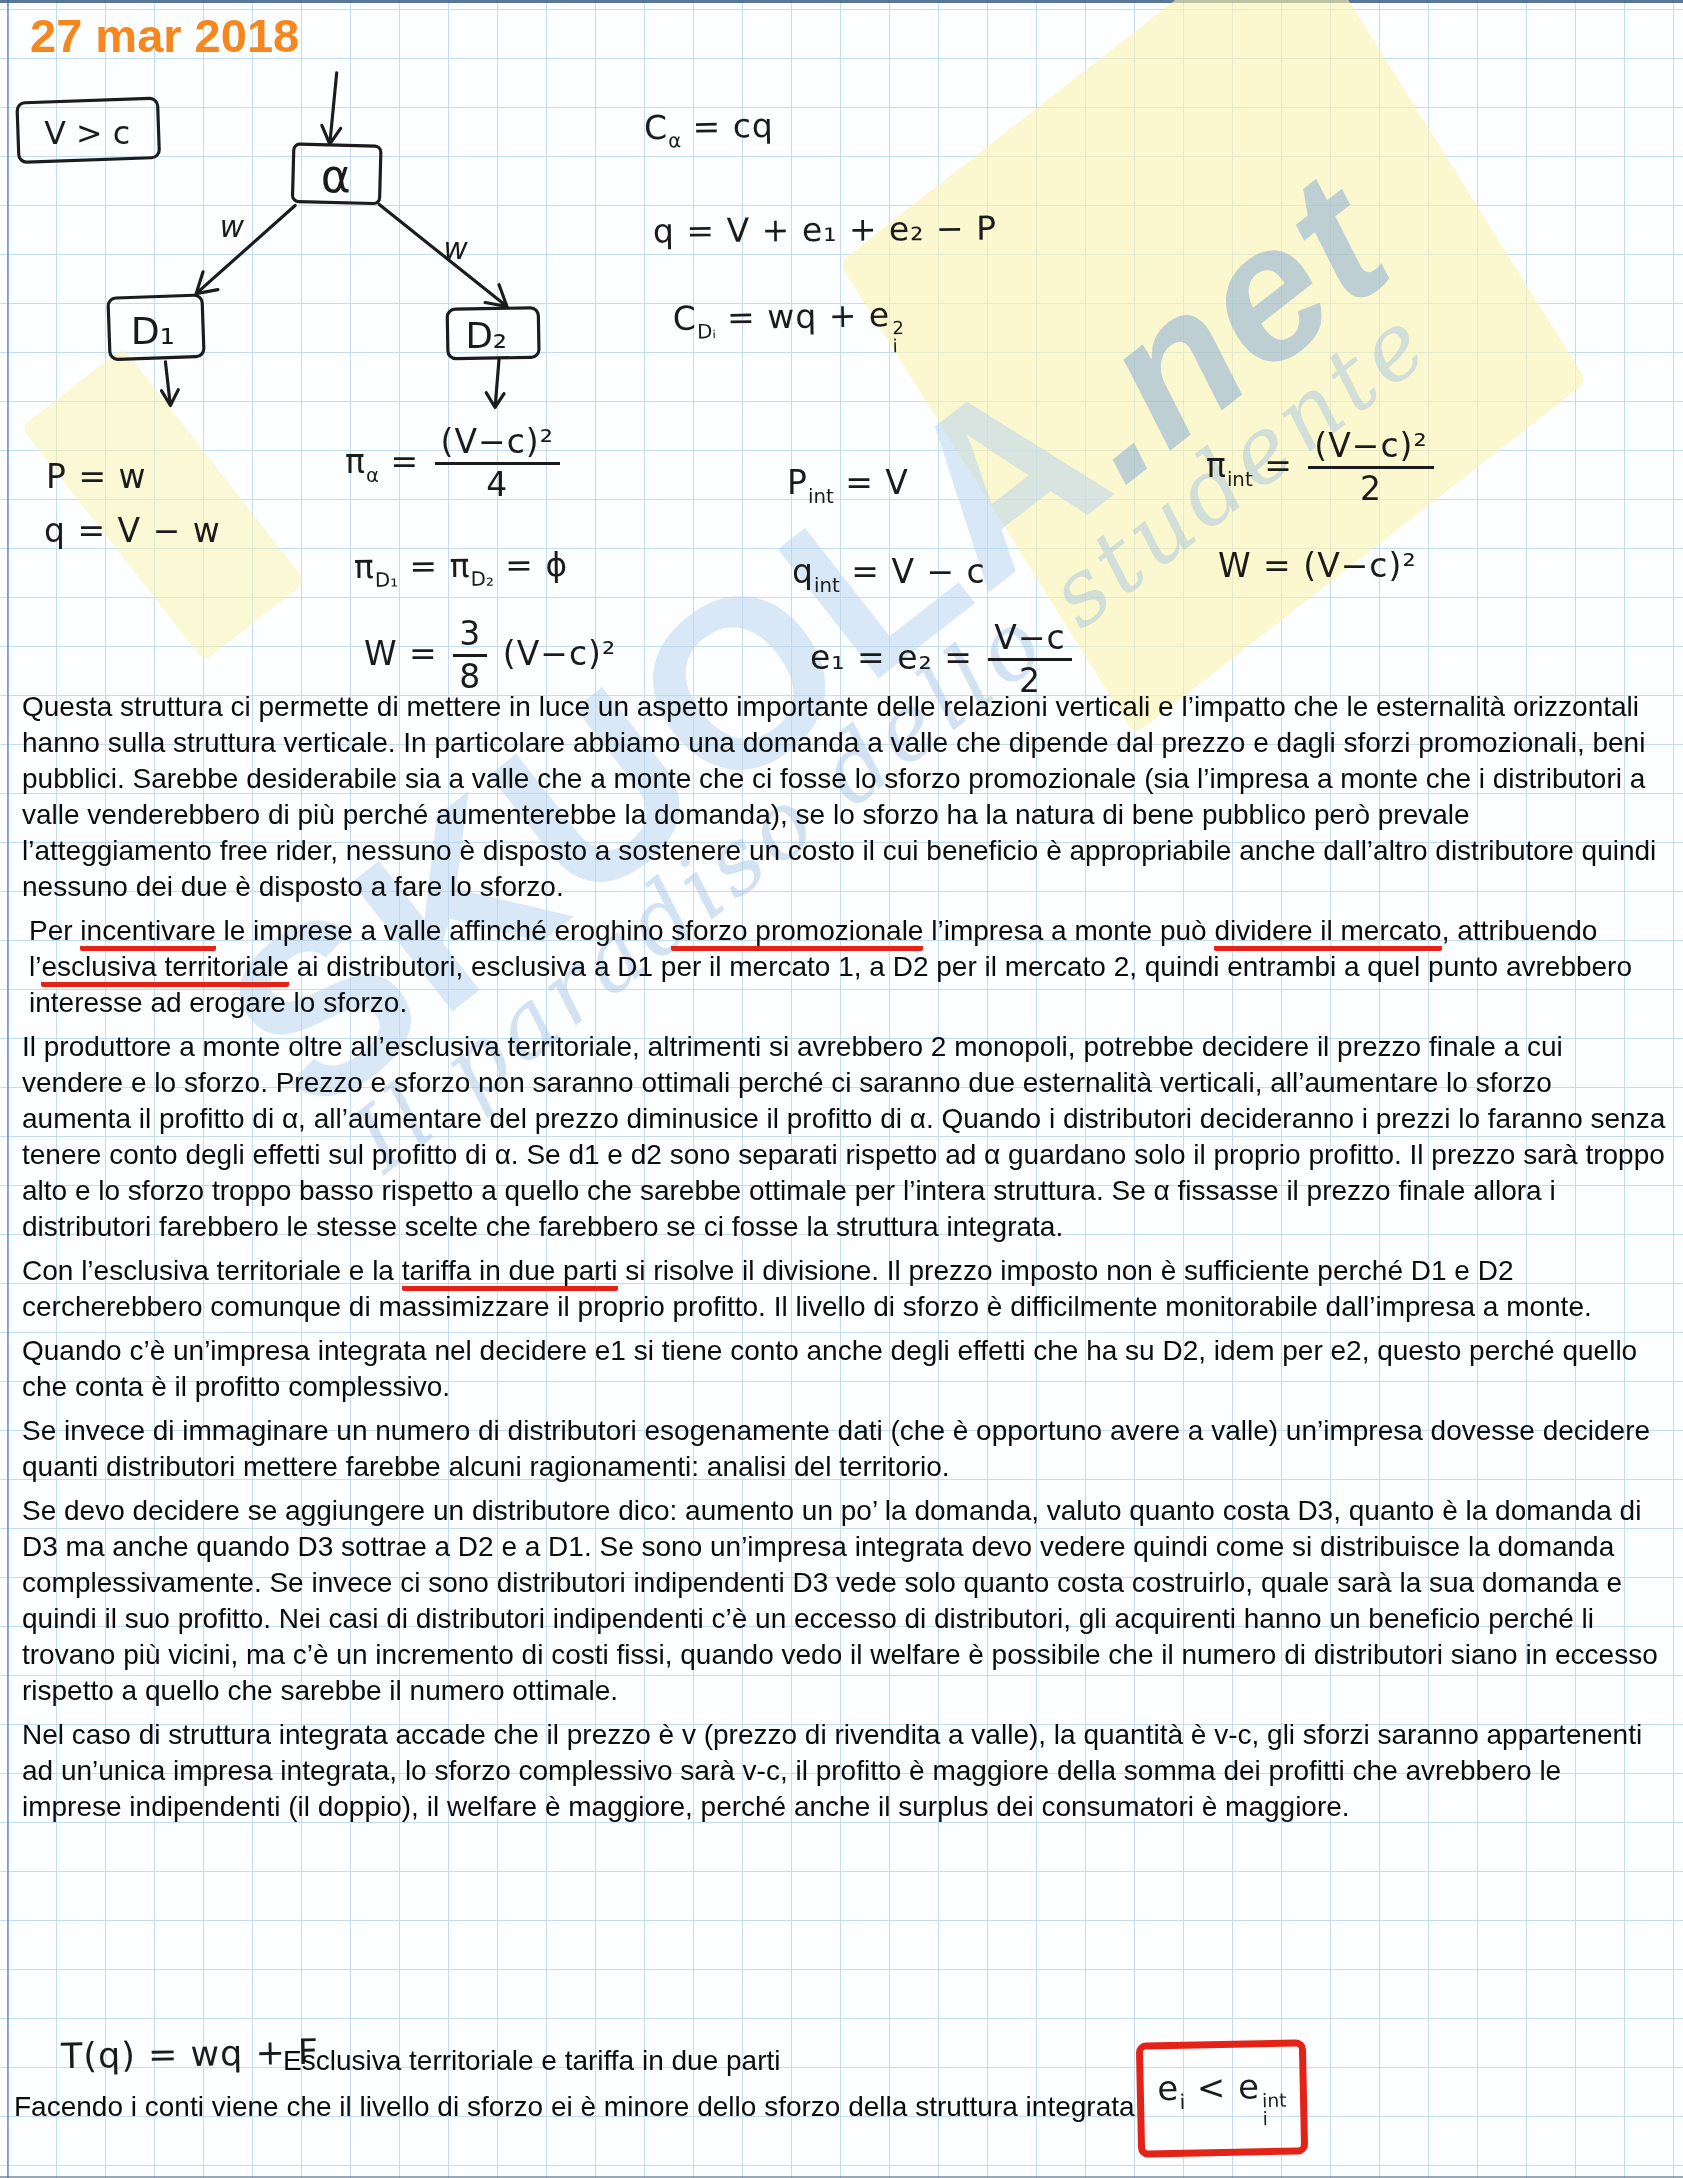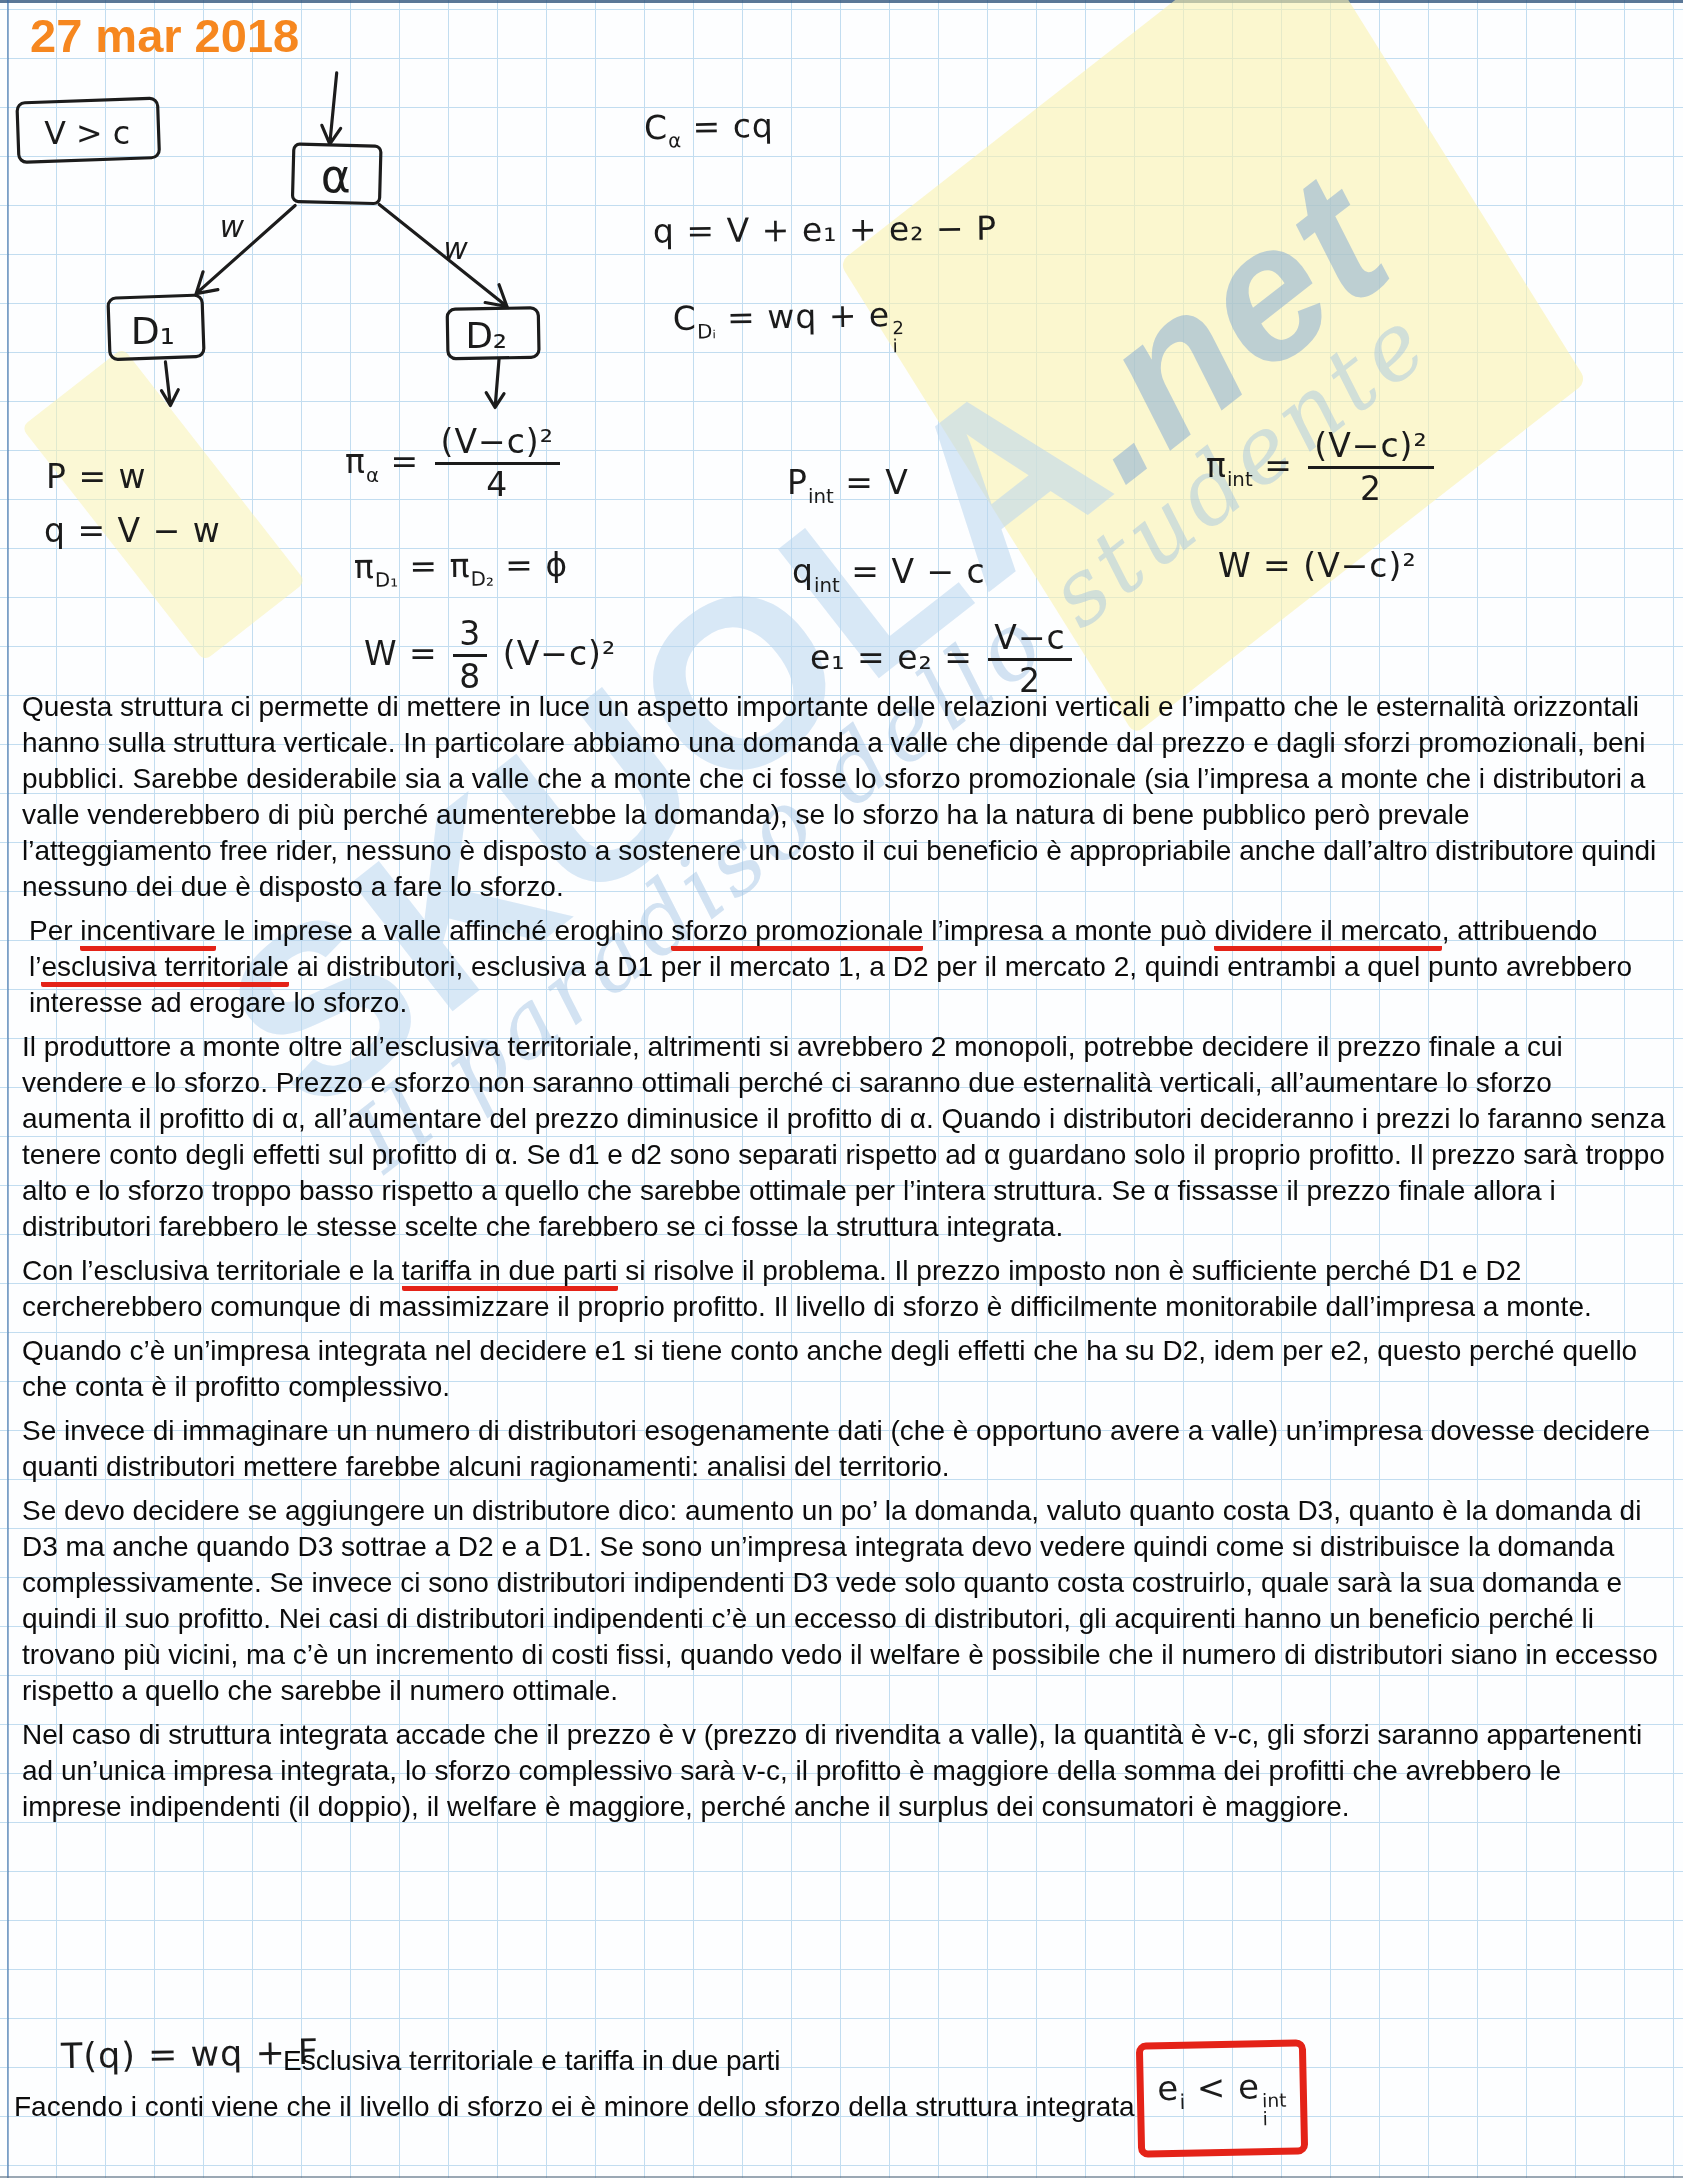--- a/index.html
+++ b/index.html
@@ -151,21 +151,21 @@
     <span class="frac"><span class="fn">(V−c)²</span><span class="fd">2</span></span>
   </div>
   <div class="hw" style="left:1218px;top:546px;">
     <span>W = (V−c)²</span>
   </div>
 
   <div class="bodytext">
     <p><span>Questa struttura ci permette di mettere in luce un aspetto importante delle relazioni verticali e l’impatto che le esternalità orizzontali hanno sulla struttura verticale. In particolare abbiamo una domanda a valle che dipende dal prezzo e dagli sforzi promozionali, beni pubblici. Sarebbe desiderabile sia a valle che a monte che ci fosse lo sforzo promozionale (sia l’impresa a monte che i distributori a valle venderebbero di più perché aumenterebbe la domanda), se lo sforzo ha la natura di bene pubblico però prevale l’atteggiamento free rider, nessuno è disposto a sostenere un costo il cui beneficio è appropriabile anche dall’altro distributore quindi nessuno dei due è disposto a fare lo sforzo.</span></p>
     <p class="ind"><span>Per </span><span class="rul">incentivare</span><span> le imprese a valle affinché eroghino </span><span class="rul">sforzo promozionale</span><span> l’impresa a monte può </span><span class="rul">dividere il mercato</span><span>, attribuendo l’</span><span class="rul">esclusiva territoriale</span><span> ai distributori, esclusiva a D1 per il mercato 1, a D2 per il mercato 2, quindi entrambi a quel punto avrebbero interesse ad erogare lo sforzo.</span></p>
     <p class="mt16"><span>Il produttore a monte oltre all’esclusiva territoriale, altrimenti si avrebbero 2 monopoli, potrebbe decidere il prezzo finale a cui vendere e lo sforzo. Prezzo e sforzo non saranno ottimali perché ci saranno due esternalità verticali, all’aumentare lo sforzo aumenta il profitto di α, all’aumentare del prezzo diminusice il profitto di α. Quando i distributori decideranno i prezzi lo faranno senza tenere conto degli effetti sul profitto di α. Se d1 e d2 sono separati rispetto ad α guardano solo il proprio profitto. Il prezzo sarà troppo alto e lo sforzo troppo basso rispetto a quello che sarebbe ottimale per l’intera struttura. Se α fissasse il prezzo finale allora i distributori farebbero le stesse scelte che farebbero se ci fosse la struttura integrata.</span></p>
-    <p class="mt18"><span>Con l’esclusiva territoriale e la </span><span class="rul">tariffa in due parti</span><span> si risolve il problema. Il prezzo imposto non è sufficiente perché D1 e D2 cercherebbero comunque di massimizzare il proprio profitto. Il livello di sforzo è difficilmente monitorabile dall’impresa a monte.</span></p>
+    <p class="mt18"><span>Con l’esclusiva territoriale e la </span><span class="rul">tariffa in due parti</span><span> si risolve il divisione. Il prezzo imposto non è sufficiente perché D1 e D2 cercherebbero comunque di massimizzare il proprio profitto. Il livello di sforzo è difficilmente monitorabile dall’impresa a monte.</span></p>
     <p class="mt4"><span>Quando c’è un’impresa integrata nel decidere e1 si tiene conto anche degli effetti che ha su D2, idem per e2, questo perché quello che conta è il profitto complessivo.</span></p>
     <p><span>Se invece di immaginare un numero di distributori esogenamente dati (che è opportuno avere a valle) un’impresa dovesse decidere quanti distributori mettere farebbe alcuni ragionamenti: analisi del territorio.</span></p>
     <p><span>Se devo decidere se aggiungere un distributore dico: aumento un po’ la domanda, valuto quanto costa D3, quanto è la domanda di D3 ma anche quando D3 sottrae a D2 e a D1. Se sono un’impresa integrata devo vedere quindi come si distribuisce la domanda complessivamente. Se invece ci sono distributori indipendenti D3 vede solo quanto costa costruirlo, quale sarà la sua domanda e quindi il suo profitto. Nei casi di distributori indipendenti c’è un eccesso di distributori, gli acquirenti hanno un beneficio perché li trovano più vicini, ma c’è un incremento di costi fissi, quando vedo il welfare è possibile che il numero di distributori siano in eccesso rispetto a quello che sarebbe il numero ottimale.</span></p>
     <p><span>Nel caso di struttura integrata accade che il prezzo è v (prezzo di rivendita a valle), la quantità è v-c, gli sforzi saranno appartenenti ad un’unica impresa integrata, lo sforzo complessivo sarà v-c, il profitto è maggiore della somma dei profitti che avrebbero le imprese indipendenti (il doppio), il welfare è maggiore, perché anche il surplus dei consumatori è maggiore.</span></p>
   </div>
 
   <div class="hw" style="left:61px;top:2034px;font-size:35px;transform:rotate(-1deg);">
     <span>T(q) = wq + F</span>
   </div>
   <div class="typed" style="left:14px;top:2091px;">Facendo i conti viene che il livello di sforzo ei è minore dello sforzo della struttura integrata</div>

